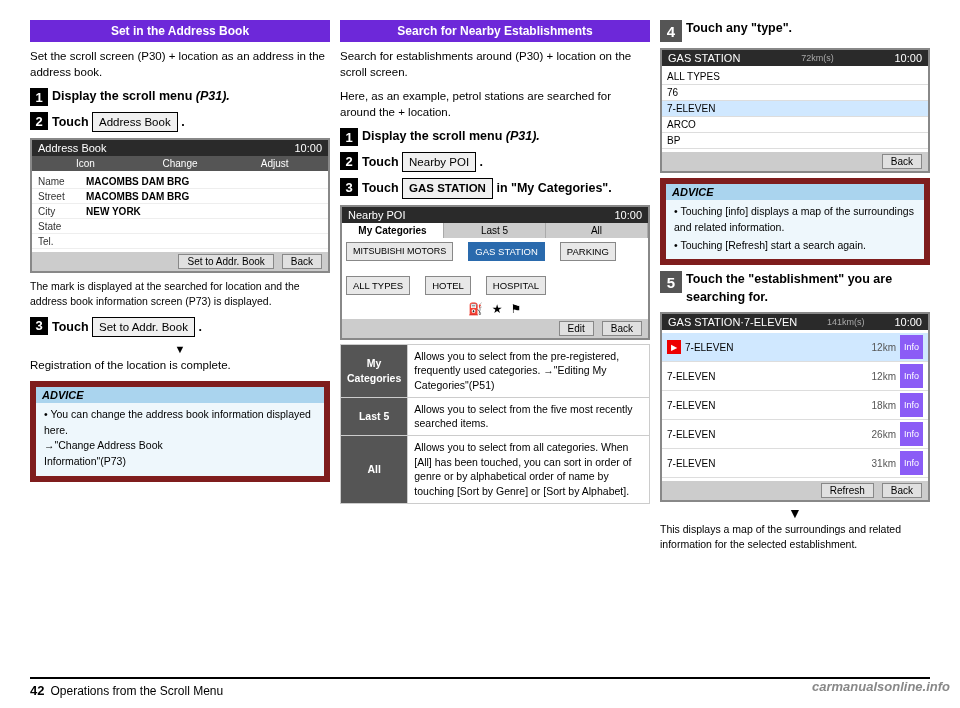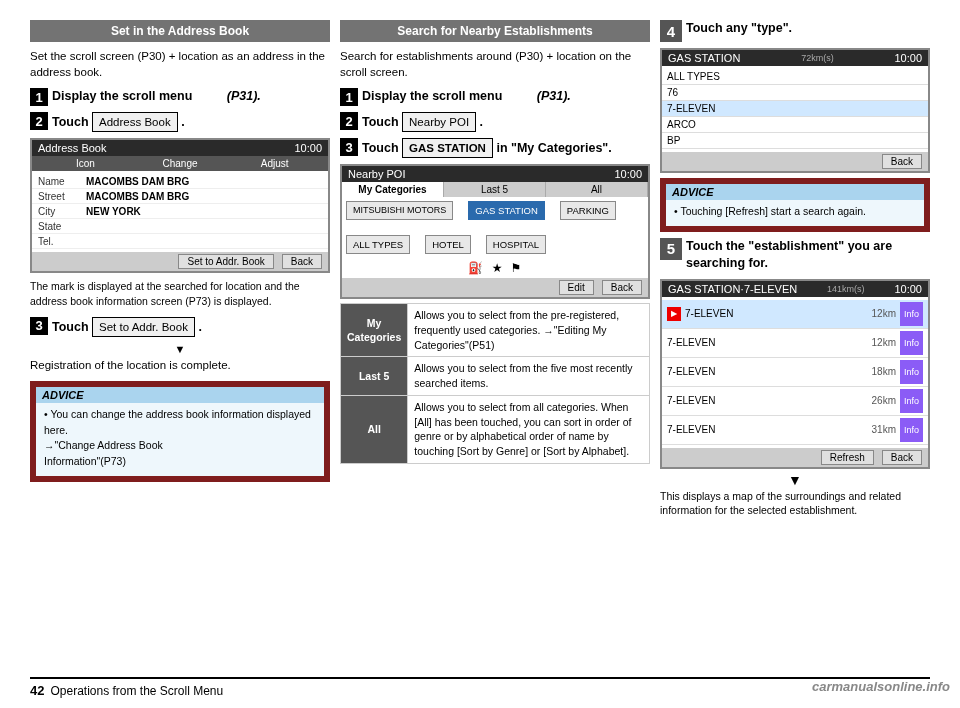--- a/index.html
+++ b/index.html
@@ -31,21 +31,21 @@
     }
     .middle-section {
       width: 310px;
       flex-shrink: 0;
     }
     .right-section {
       flex: 1;
     }
     
     .section-header {
-      background: #737373;
+      background: #6d28d9;
       color: #fff;
       text-align: center;
       font-weight: bold;
       font-size: 12px;
       padding: 4px 8px;
       margin-bottom: 6px;
     }
     .step-text {
       font-size: 11.5px;
       margin-bottom: 8px;
@@ -73,21 +73,20 @@
     .step-content {
       flex: 1;
     }
     .step-label {
       font-weight: bold;
       font-size: 12.5px;
       line-height: 1.4;
     }
     .step-label em {
       font-style: italic;
-      margin-left: 31px;
     }
     
     .ui-button {
       display: inline-block;
       border: 1.5px solid #000;
       padding: 1px 6px;
       font-size: 11.5px;
       background: #f0f0f0;
       font-weight: normal;
     }
@@ -404,20 +403,21 @@
         <div class="advice-header">ADVICE</div>
         <div class="advice-body">
           <p>You can change the address book information displayed here.<br>→"Change Address Book<br>Information"(P73)</p>
         </div>
       </div>
     </div>
 
     <div class="middle-section">
       <div class="section-header">Search for Nearby Establishments</div>
       <p class="step-text">Search for establishments around (P30) + location on the scroll screen.</p>
+      <p class="step-text">Here, as an example, petrol stations are searched for around the + location.</p>
 
       <div class="step-row">
         <div class="step-num">1</div>
         <div class="step-content">
           <span class="step-label">Display the scroll menu <em>(P31).</em></span>
         </div>
       </div>
 
       <div class="step-row">
         <div class="step-num">2</div>
@@ -513,20 +513,21 @@
           </div>
         </div>
         <div class="screen-footer">
           <span class="screen-btn">Back</span>
         </div>
       </div>
 
       <div class="advice-box">
         <div class="advice-header">ADVICE</div>
         <div class="advice-body">
+          <p>Touching [info] displays a map of the surroundings and related information.</p>
           <p>Touching [Refresh] start a search again.</p>
         </div>
       </div>
 
       <div class="step-row" style="margin-top:6px;">
         <div class="step-num" style="background:#555; font-size:15px; width:22px; height:22px;">5</div>
         <div class="step-content">
           <span class="step-label">Touch the "establishment" you are searching for.</span>
         </div>
       </div>

